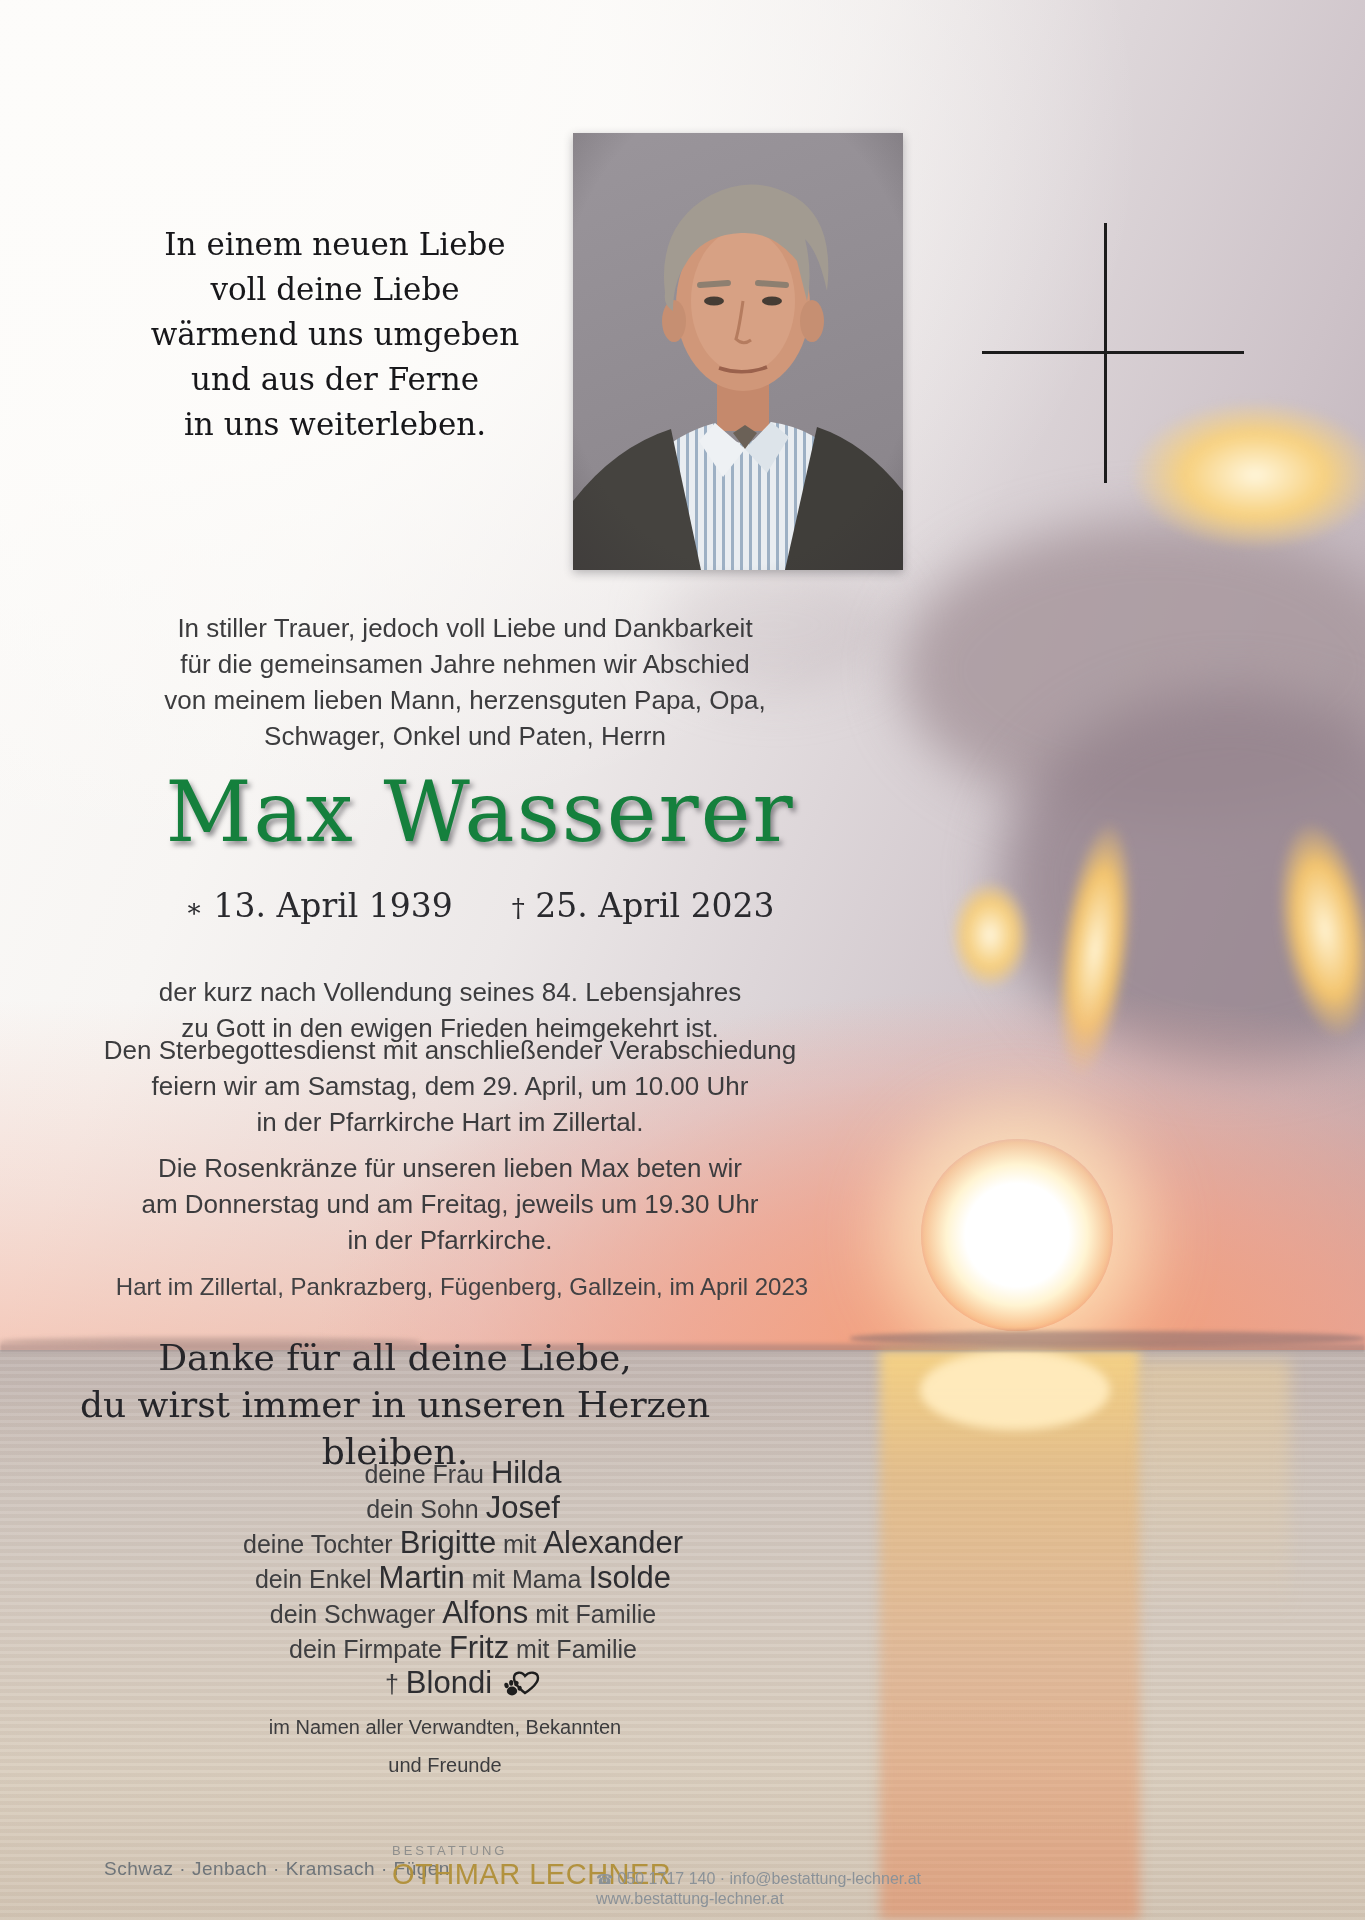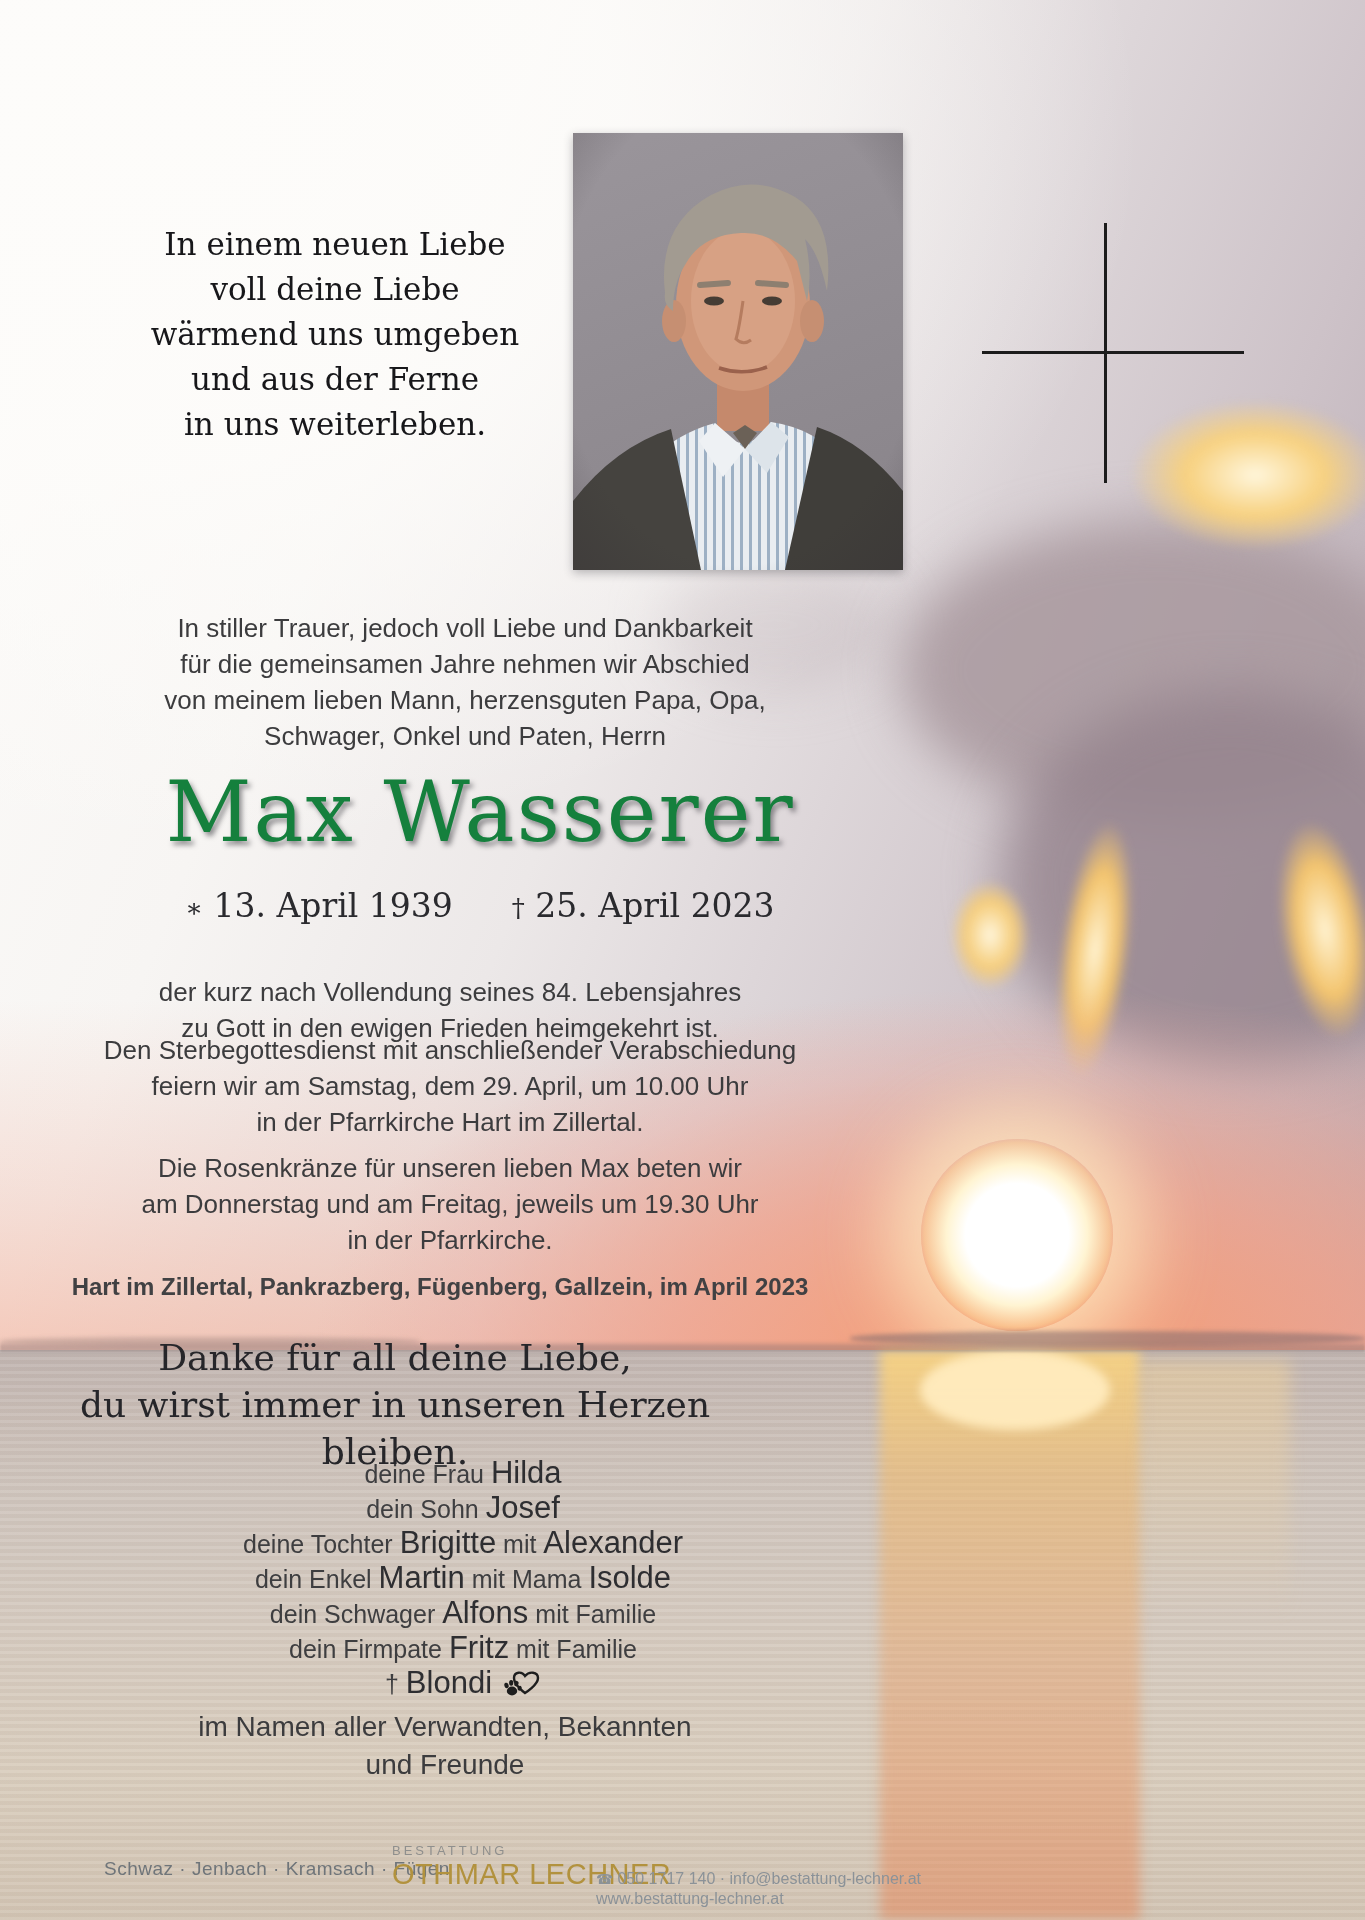--- a/index.html
+++ b/index.html
@@ -98,26 +98,26 @@
     color:#15803d;letter-spacing:2px;
     text-shadow:3px 4px 5px rgba(45,45,52,0.50);
   }
   .dates{left:60px;top:886px;width:840px;font-size:33px;line-height:40px;color:#2a2a2e;text-align:center;}
   .dates .sym{font-size:26px;}
   .dates .gap{display:inline-block;width:38px;}
   .para{left:55px;width:790px;font-size:26px;line-height:36px;color:#3c3c3e;}
   .life{top:974px;}
   .service{top:1032px;}
   .rosary{top:1150px;}
-  .place-date{left:45px;top:1272px;width:790px;font-size:24px;line-height:30px;color:#414143;font-weight:bold;}
+  .place-date{left:67px;top:1272px;width:790px;font-size:24px;line-height:30px;color:#414143;}
   .thanks{left:40px;top:1334px;width:710px;font-size:36px;line-height:47px;color:#26262a;}
   .family{left:48px;top:1456px;width:830px;font-size:25px;line-height:33px;color:#3e3e40;}
   .family .nm{font-size:31px;color:#2e2e31;}
   .family .paw{display:inline-block;vertical-align:-6px;margin-left:4px;}
-  .in-name{left:50px;top:1708px;width:790px;font-size:28px;line-height:38px;color:#3c3c3e;}
+  .in-name{left:50px;top:1708px;width:790px;font-size:20px;line-height:38px;color:#3c3c3e;}
   
   .footer-towns{position:absolute;left:104px;top:1858px;font-size:19px;color:#6f757a;letter-spacing:0.5px;}
   .brand{position:absolute;left:392px;top:1844px;text-align:left;line-height:1;}
   .brand .label{font-size:13px;letter-spacing:3px;color:#8f8f8d;}
   .brand .nameline{font-size:29px;letter-spacing:0.5px;color:#b2923e;margin-top:3px;}
   .contact{position:absolute;left:596px;top:1849px;font-size:16px;line-height:20px;color:#8b9298;text-align:left;margin-top:20px;}
   .contact .phone{font-size:14px;margin-right:4px;}
 </style>
 </head>
 <body>

